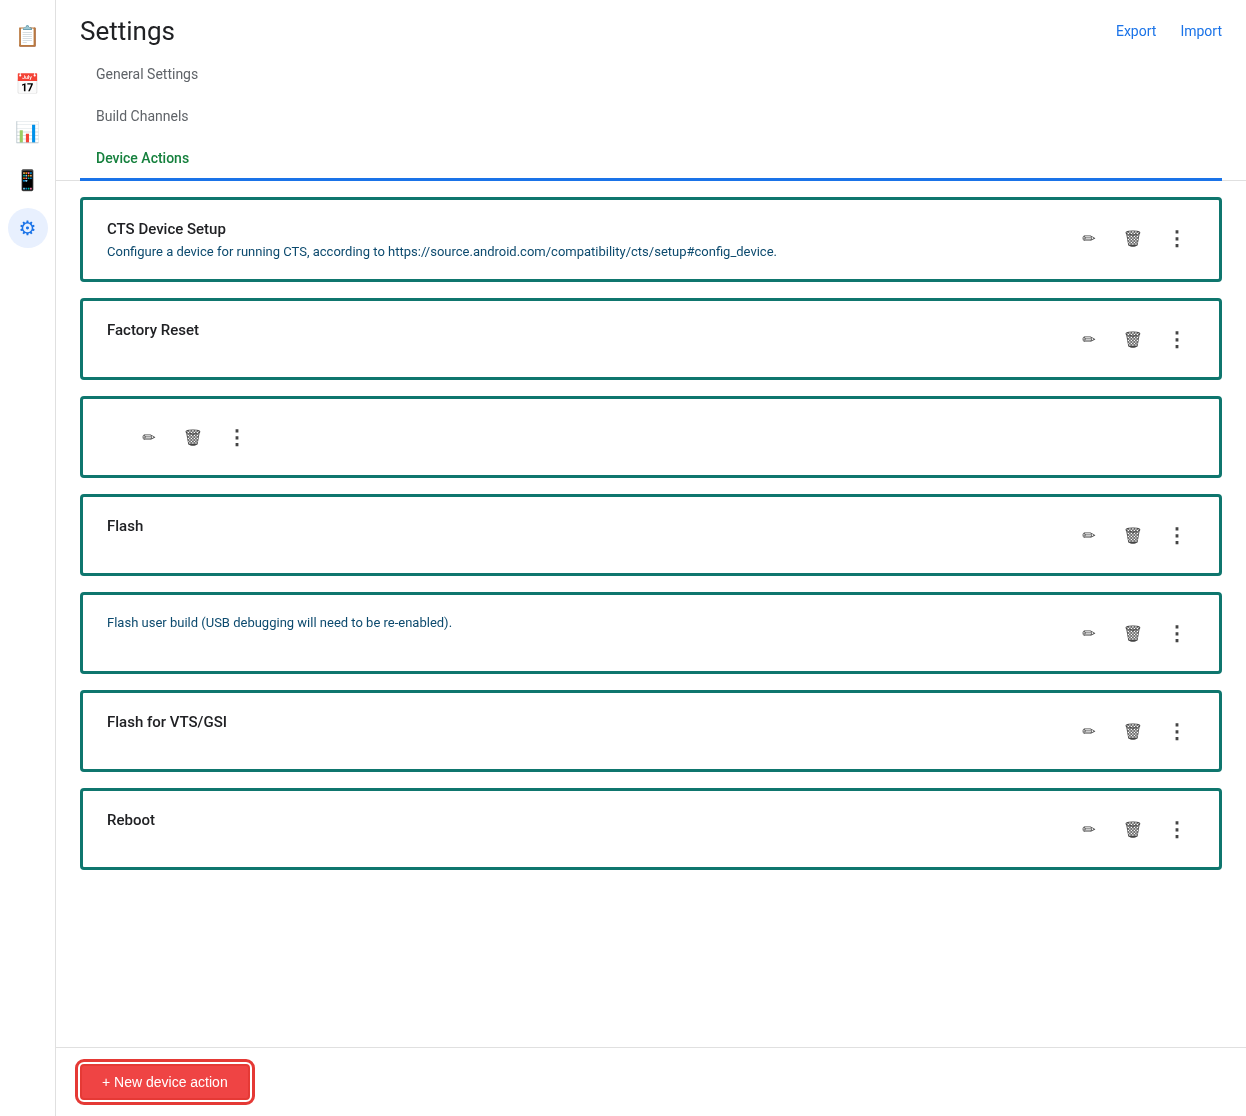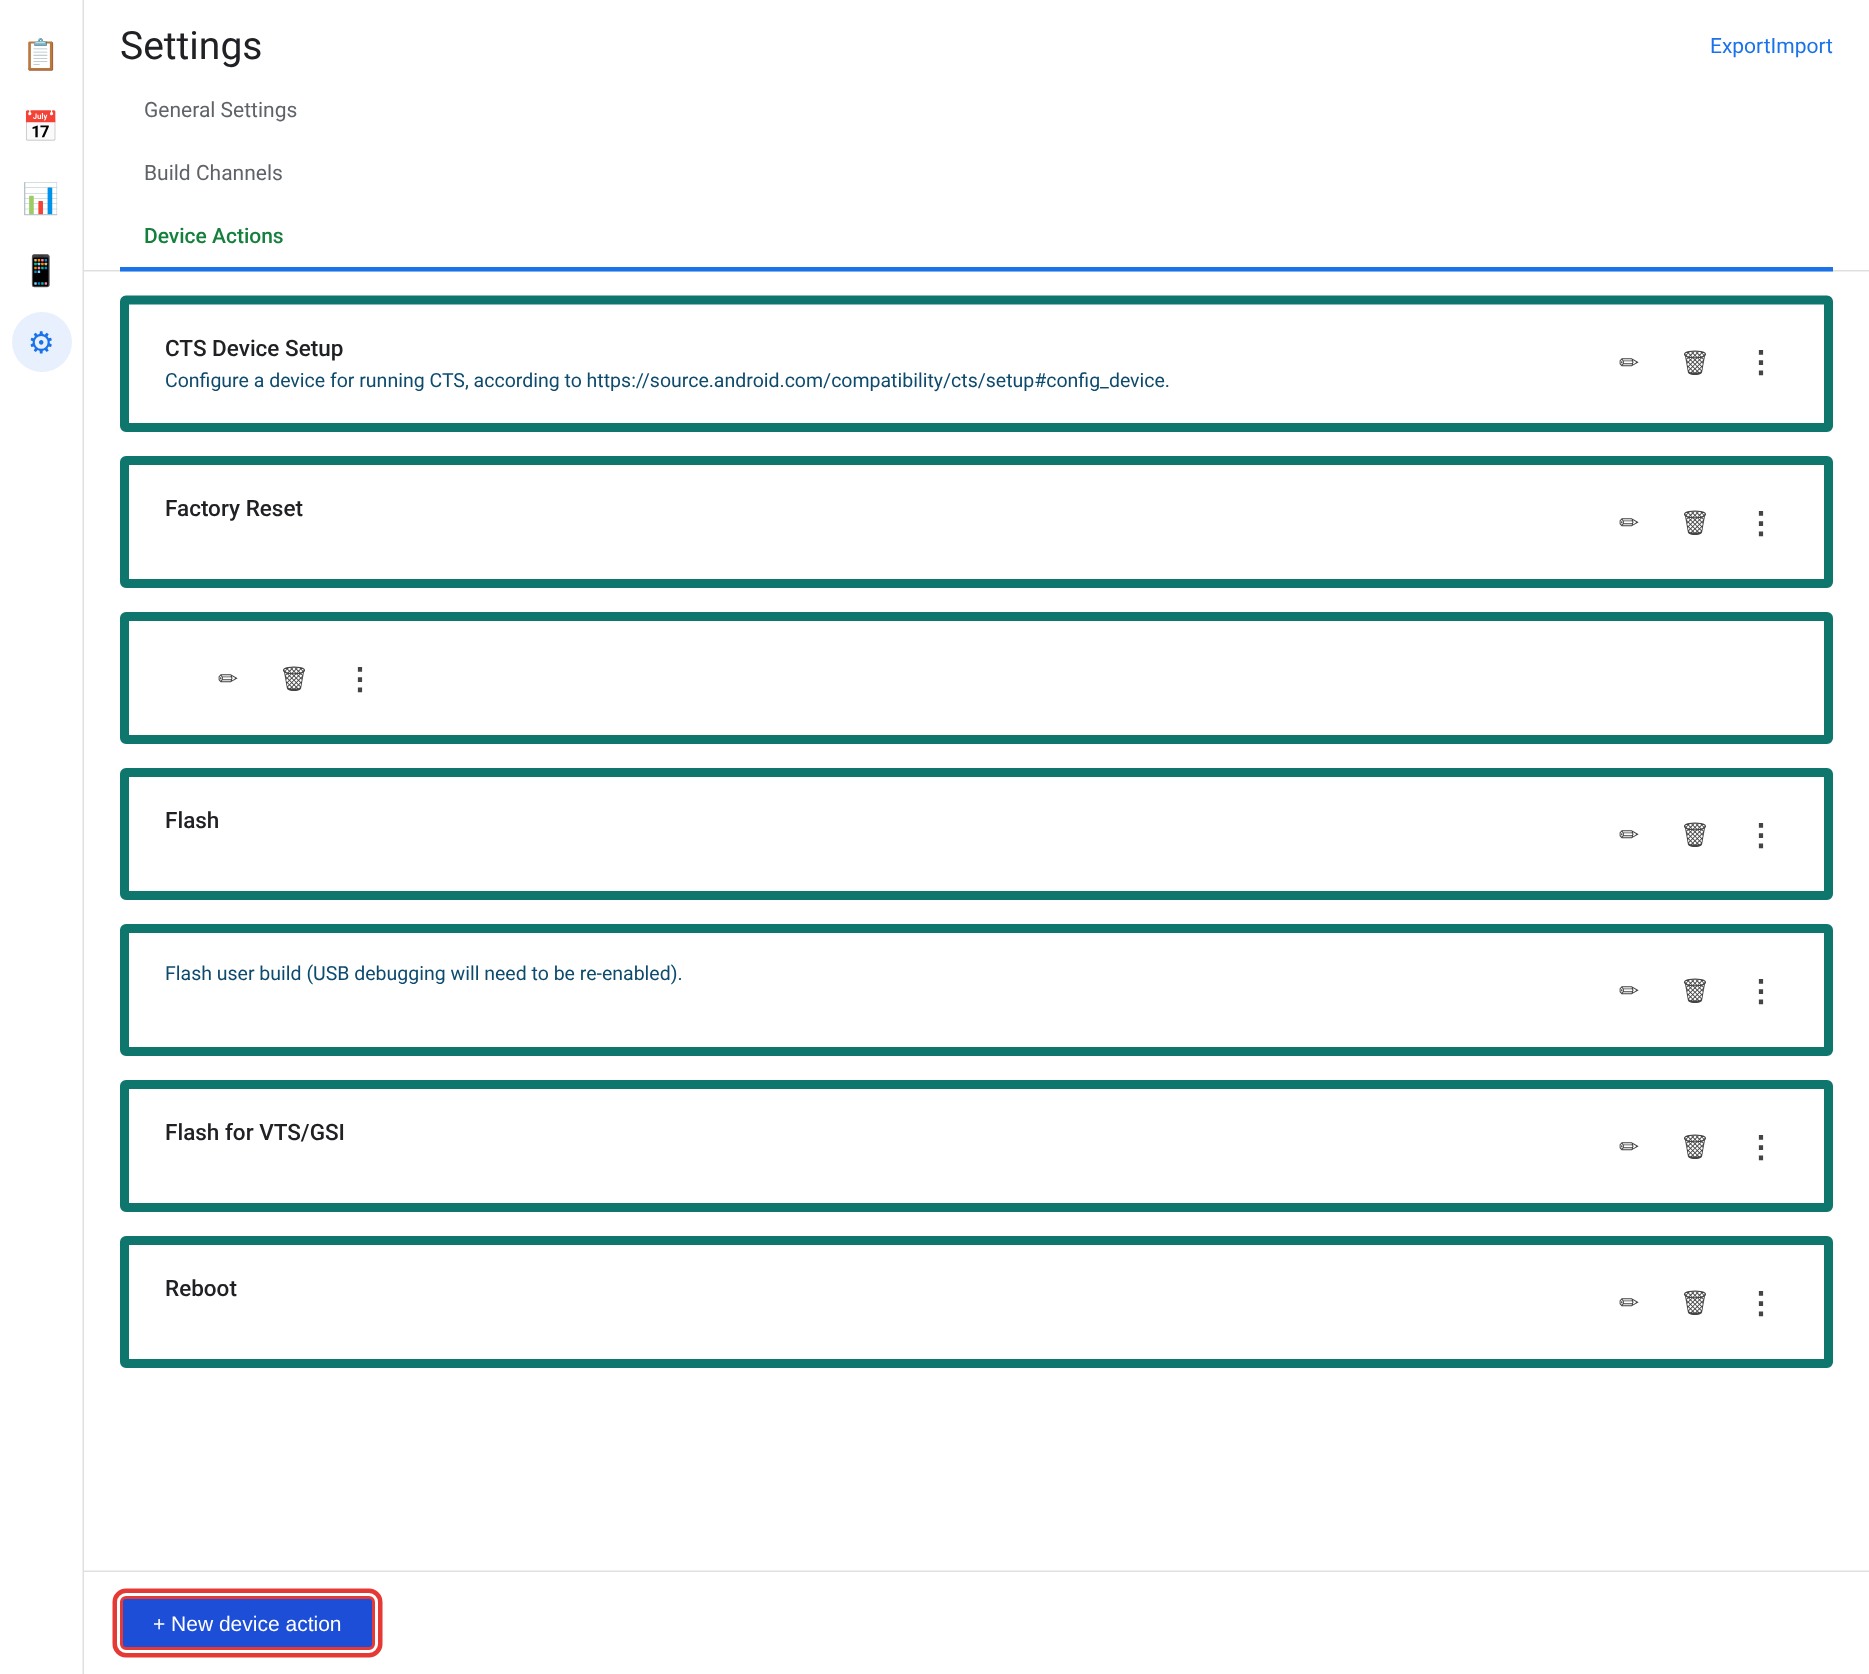--- a/index.html
+++ b/index.html
@@ -45,20 +45,21 @@
       justify-content: space-between;
       padding: 16px 24px 0 24px;
     }
     .header-title {
       font-size: 26px;
       font-weight: 400;
       color: #202124;
     }
     .header-actions {
       display: flex;
+      gap: 24px;
     }
     .header-link {
       font-size: 14px;
       color: #1a73e8;
       cursor: pointer;
       text-decoration: none;
     }
 
     
     .tabs {
@@ -84,21 +85,21 @@
 
     
     .content {
       flex: 1;
       overflow-y: auto;
       padding: 16px 24px;
     }
 
     
     .action-card {
-      border: 6px solid #0f766e;
+      border: 3px solid #0f766e;
       border-radius: 4px;
       padding: 20px 24px;
       margin-bottom: 16px;
       display: flex;
       align-items: flex-start;
       justify-content: space-between;
     }
     .action-card-body {
       flex: 1;
     }
@@ -133,21 +134,21 @@
       background: transparent;
     }
 
     
     .footer {
       padding: 16px 24px;
       border-top: 1px solid #e0e0e0;
     }
     .new-action-btn {
       padding: 8px 20px;
-      background: #1d4ed8;
+      background: #ef4444;
       color: #fff;
       border: 2px solid #e53935;
       border-radius: 4px;
       font-size: 14px;
       font-weight: 500;
       cursor: pointer;
       outline: 3px solid #e53935;
       outline-offset: 2px;
     }
 

